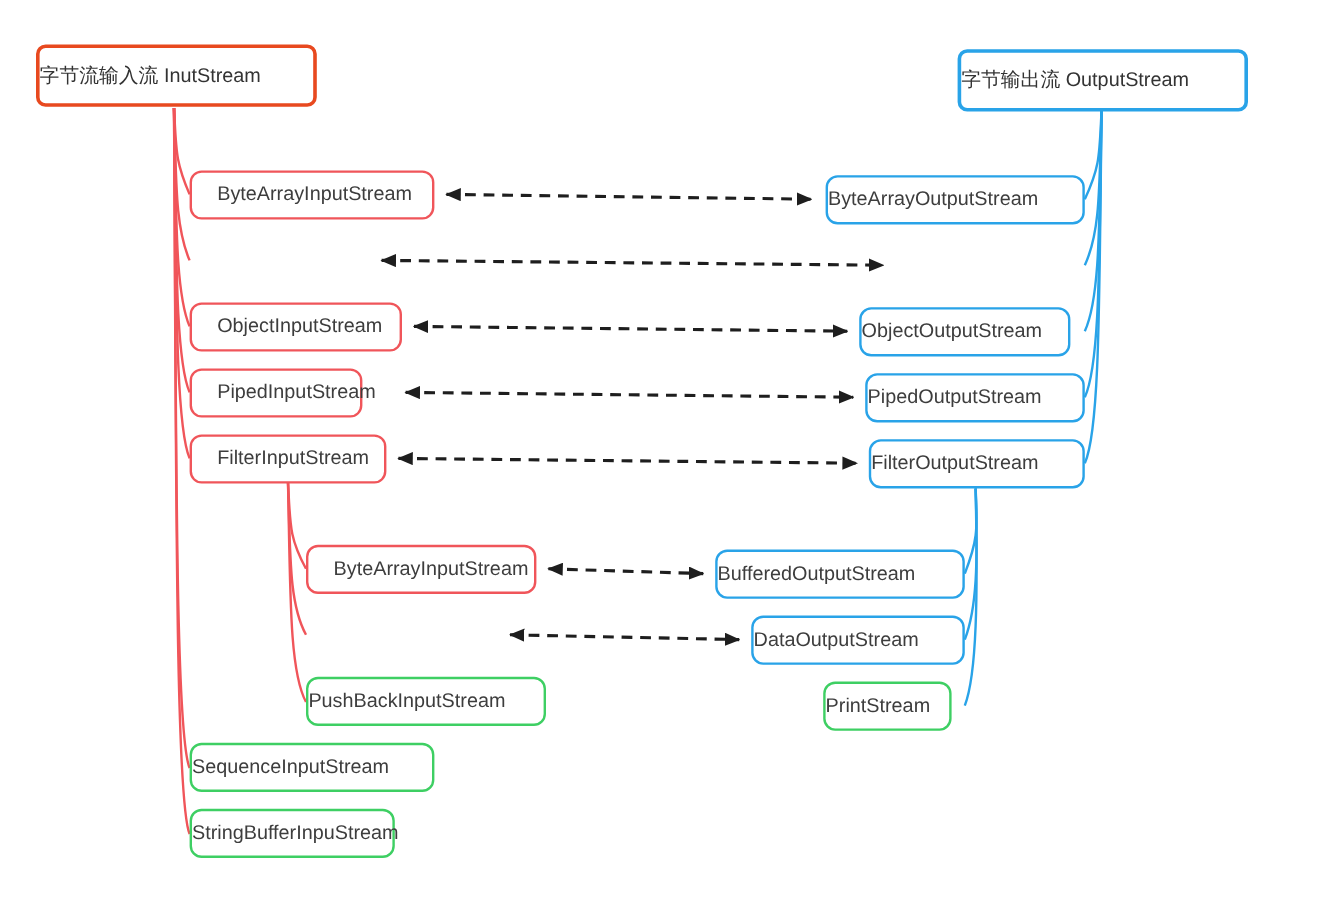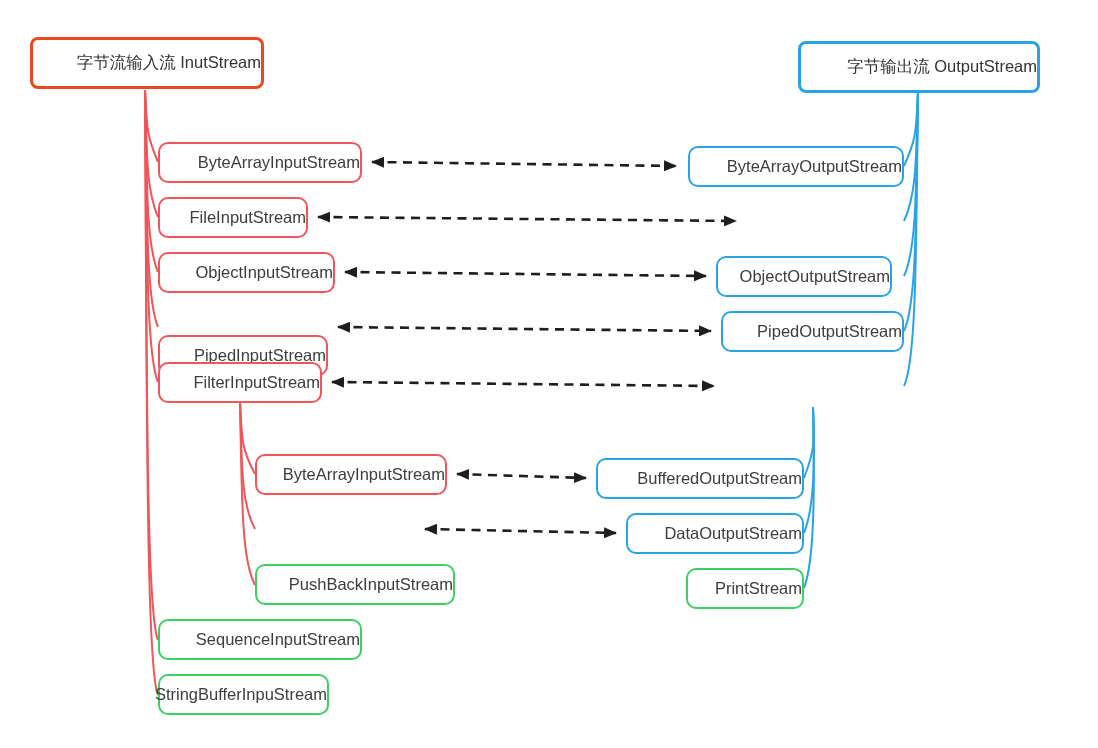--- a/index.html
+++ b/index.html
@@ -12,21 +12,21 @@
   }
   svg.edge-layer{position:absolute;left:0;top:0;width:1098px;height:748px;}
   .edge{fill:none;stroke-width:2;}
   .edge-red{stroke:#f0555a;}
   .edge-blue{stroke:#29a3e8;}
   .arrow-line{stroke:#1e1e1e;stroke-width:2.6;stroke-dasharray:9 6.5;fill:none;}
   .node{
     position:absolute;
     box-sizing:border-box;
     height:41px;
-    display:flex;align-items:center;justify-content:flex-end;
+    display:flex;align-items:center;justify-content:flex-start;
     background:#ffffff;
     border-radius:10px;
     font-size:16.5px;
     color:#3d3d3d;
     white-space:nowrap;
   }
   .red{border:2.5px solid #f0555a;padding-left:21px;}
   .blue{border:2.5px solid #29a3e8;}
   .green{border:2.5px solid #3ecf63;}
   .root{
@@ -90,27 +90,24 @@
   <div class="node root root-left" style="left:30px;top:37px;width:234px;">
     <span>字节流输入流 InutStream</span>
   </div>
   <div class="node root root-right" style="left:798px;top:41px;width:242px;">
     <span>字节输出流 OutputStream</span>
   </div>
 
   <div class="node red" style="left:158px;top:142px;width:204px;">
     <span>ByteArrayInputStream</span>
   </div>
-  <div class="node red" style="left:158px;top:197px;width:150px;">
-    <span>FileInputStream</span>
-  </div>
   <div class="node red" style="left:158px;top:252px;width:177px;">
     <span>ObjectInputStream</span>
   </div>
-  <div class="node red" style="left:158px;top:307px;width:170px;margin-top:28px;">
+  <div class="node red" style="left:158px;top:307px;width:144px;">
     <span>PipedInputStream</span>
   </div>
   <div class="node red" style="left:158px;top:362px;width:164px;">
     <span>FilterInputStream</span>
   </div>
   <div class="node red" style="left:255px;top:454px;width:192px;">
     <span>ByteArrayInputStream</span>
   </div>
   <div class="node green" style="left:255px;top:564px;width:200px;">
     <span>PushBackInputStream</span>
@@ -124,23 +121,26 @@
 
   <div class="node blue" style="left:688px;top:146px;width:216px;">
     <span>ByteArrayOutputStream</span>
   </div>
   <div class="node blue" style="left:716px;top:256px;width:176px;">
     <span>ObjectOutputStream</span>
   </div>
   <div class="node blue" style="left:721px;top:311px;width:183px;">
     <span>PipedOutputStream</span>
   </div>
+  <div class="node blue" style="left:724px;top:366px;width:180px;">
+    <span>FilterOutputStream</span>
+  </div>
   <div class="node blue" style="left:596px;top:458px;width:208px;">
     <span>BufferedOutputStream</span>
   </div>
   <div class="node blue" style="left:626px;top:513px;width:178px;">
     <span>DataOutputStream</span>
   </div>
-  <div class="node green" style="left:686px;top:568px;width:118px;">
+  <div class="node green" style="left:686px;top:568px;width:107px;">
     <span>PrintStream</span>
   </div>
 
 </div>
 
 </body></html>

